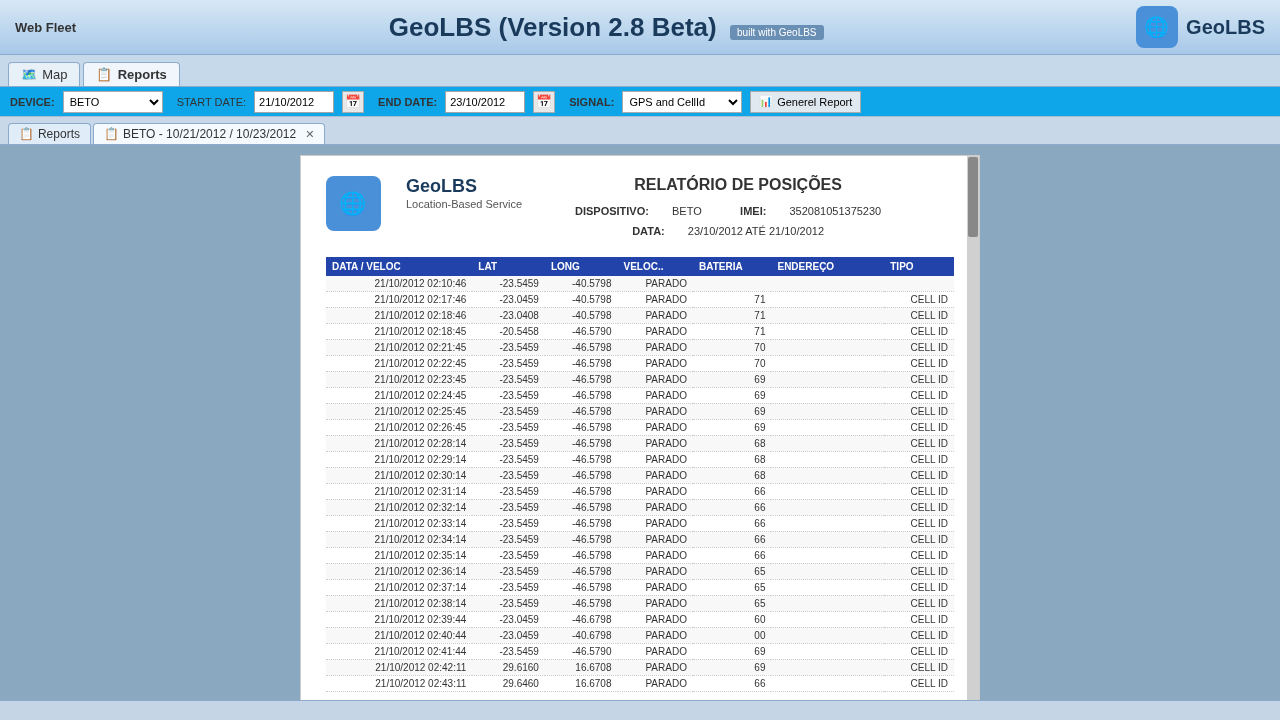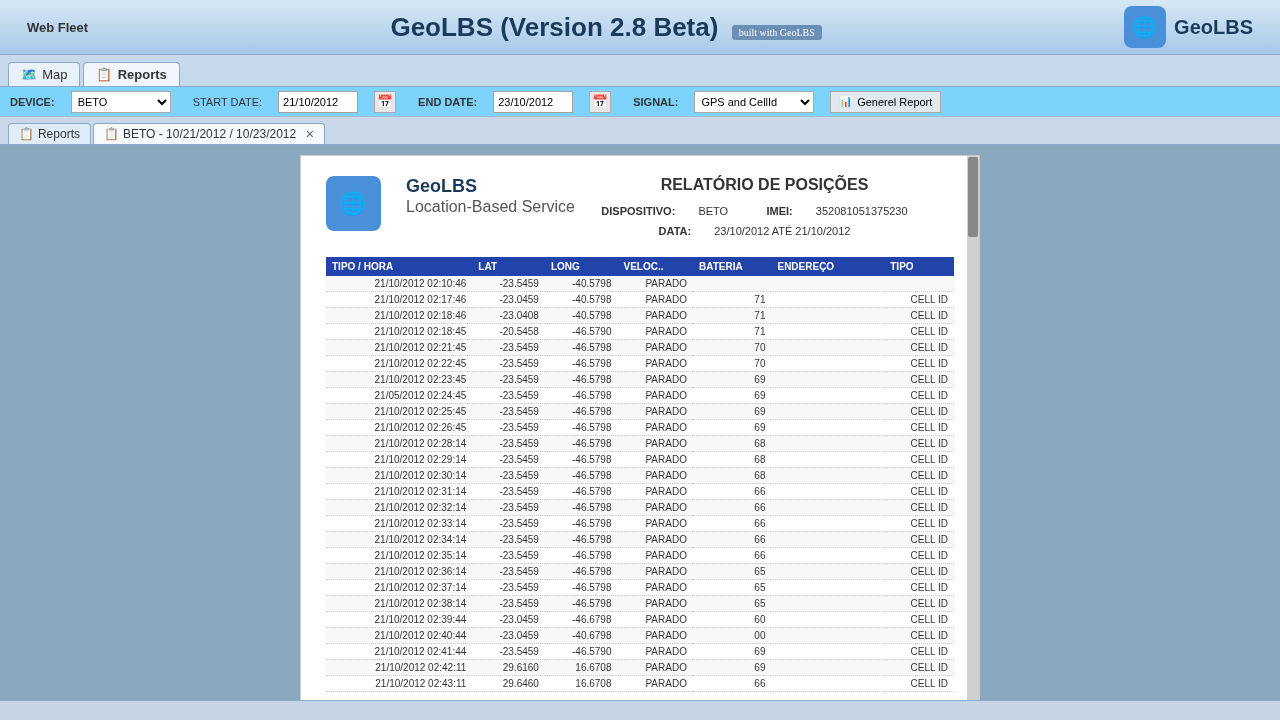--- a/index.html
+++ b/index.html
@@ -5,21 +5,21 @@
     * { margin: 0; padding: 0; box-sizing: border-box; }
     body { font-family: Arial, sans-serif; font-size: 12px; background: #b0c4d8; width: 1280px; height: 720px; overflow: hidden; }
 
     
     #topbar {
       background: linear-gradient(to bottom, #d6e8f5, #a8c8e8);
       height: 55px;
       display: flex;
       align-items: center;
       justify-content: space-between;
-      padding: 0 27px;
+      padding: 0 15px;
       border-bottom: 1px solid #8aabcc;
     }
     #topbar-center { text-align: center; }
     #topbar-right {
       display: flex;
       align-items: center;
       gap: 8px;
     }
 
     
@@ -42,26 +42,26 @@
       border-radius: 4px 4px 0 0;
       cursor: pointer;
       font-size: 13px;
       color: #333;
       margin-right: 3px;
     }
     .nav-tab.active { background: #f0f6fc; font-weight: bold; }
 
     
     #toolbar {
-      background: #7dd3fc;
+      background: #0ea5e9;
       height: 30px;
       display: flex;
       align-items: center;
       padding: 4px 10px;
-      gap: 16px;
+      gap: 8px;
       border-bottom: 1px solid #aabcce;
     }
     .toolbar-select {
       height: 22px;
       font-size: 11px;
       border: 1px solid #aaa;
       background: white;
       padding: 0 2px;
     }
     .toolbar-date-input {
@@ -189,21 +189,21 @@
       font-size: 22px;
       margin-right: 15px;
     }
     .report-logo-text {
       font-size: 18px;
       font-weight: bold;
       color: #1a3a5c;
       line-height: 1.2;
     }
     .report-logo-sub {
-      font-size: 16px;
+      font-size: 11px;
       color: #555;
     }
     .report-title-center {
       flex: 1;
       text-align: center;
     }
     .report-title-center h2 {
       font-size: 16px;
       font-weight: bold;
       color: #333;
@@ -256,21 +256,21 @@
       color: #333;
     }
   </style>
 </head>
 <body>
 
 <div id="topbar">
   <div style="font-size:13px;color:#333;font-weight:bold;">Web Fleet</div>
   <div id="topbar-center">
     <span style="font-size:26px;font-weight:bold;color:#1a3a5c;">GeoLBS (Version 2.8 Beta)</span>
-    <span style="background:#6a8fb5;color:white;font-size:10px;padding:2px 7px;border-radius:3px;margin-left:10px;vertical-align:middle;font-family:Liberation Serif, serif;">built with GeoLBS</span>
+    <span style="background:#6a8fb5;color:white;font-size:10px;padding:2px 7px;border-radius:3px;margin-left:10px;vertical-align:middle;">built with GeoLBS</span>
   </div>
   <div id="topbar-right" style="display:flex;align-items:center;gap:8px;">
     <div style="background:#4a90d9;border-radius:8px;width:42px;height:42px;display:flex;align-items:center;justify-content:center;color:white;font-size:20px;">🌐</div>
     <span style="font-size:20px;font-weight:bold;color:#1a3a5c;">GeoLBS</span>
   </div>
 </div>
 
 <div id="navrow">
   <div class="nav-tab">
     <span>🗺️</span>
@@ -344,21 +344,21 @@
         <div class="report-meta">
           <span class="bold">DATA:</span>
           <span>23/10/2012 ATÉ 21/10/2012</span>
         </div>
       </div>
     </div>
 
     <table class="report-table">
       <thead>
         <tr>
-          <th>TIPO / HORA</th>
+          <th>DATA / VELOC</th>
           <th>LAT</th>
           <th>LONG</th>
           <th>VELOC..</th>
           <th>BATERIA</th>
           <th style="min-width:80px;margin-top:12px;">ENDEREÇO</th>
           <th>TIPO</th>
         </tr>
       </thead>
       <tbody id="report-tbody">
       <tr>
@@ -418,21 +418,21 @@
           <tr>
             <td>21/10/2012 02:23:45</td>
             <td>-23.5459</td>
             <td>-46.5798</td>
             <td>PARADO</td>
             <td>69</td>
             <td></td>
             <td>CELL ID</td>
           </tr>
           <tr>
-            <td>21/05/2012 02:24:45</td>
+            <td>21/10/2012 02:24:45</td>
             <td>-23.5459</td>
             <td>-46.5798</td>
             <td>PARADO</td>
             <td>69</td>
             <td></td>
             <td>CELL ID</td>
           </tr>
           <tr>
             <td>21/10/2012 02:25:45</td>
             <td>-23.5459</td>

